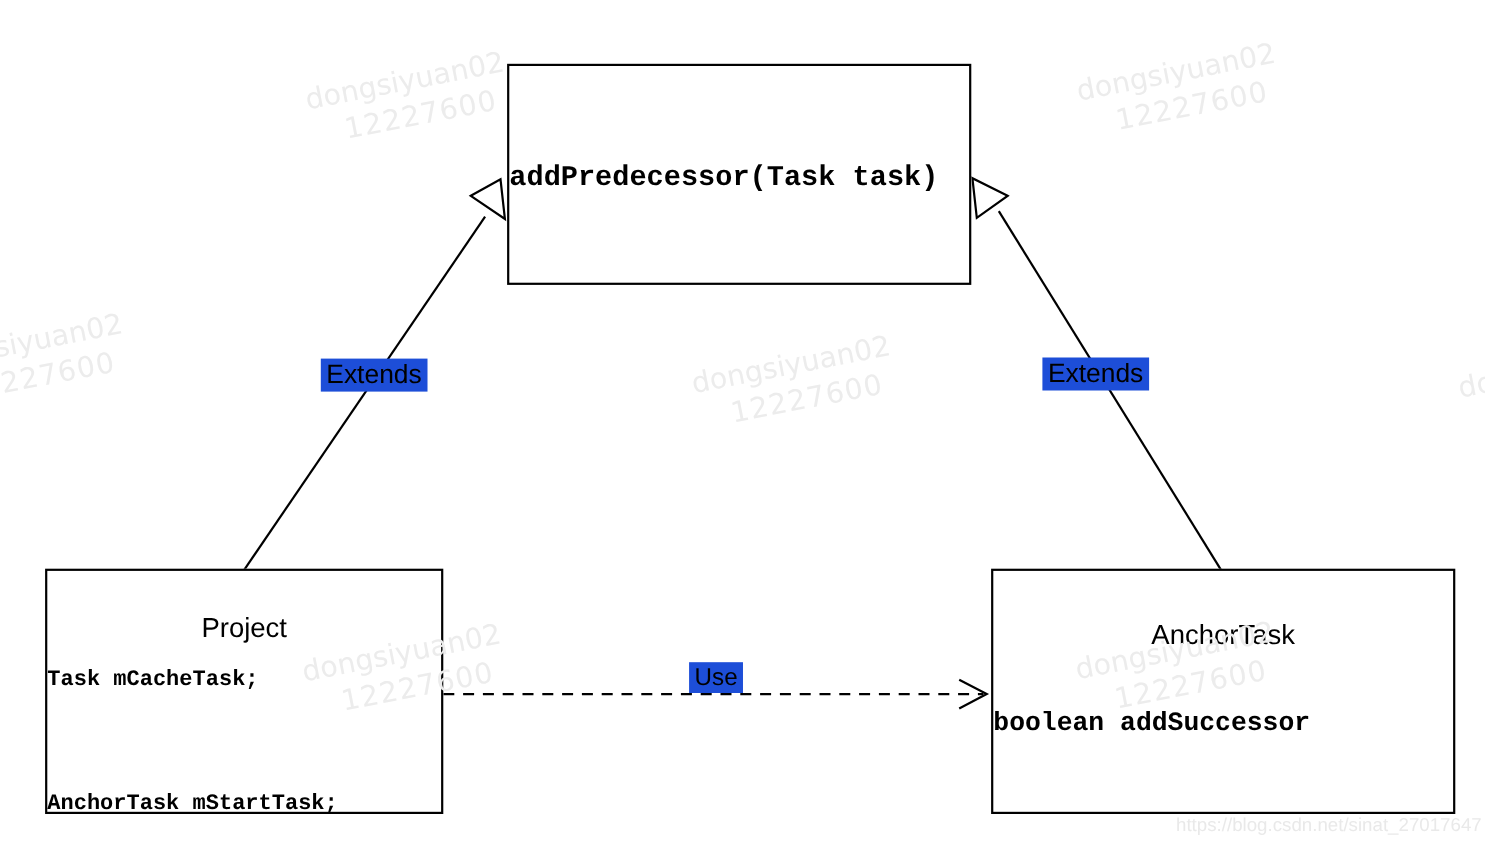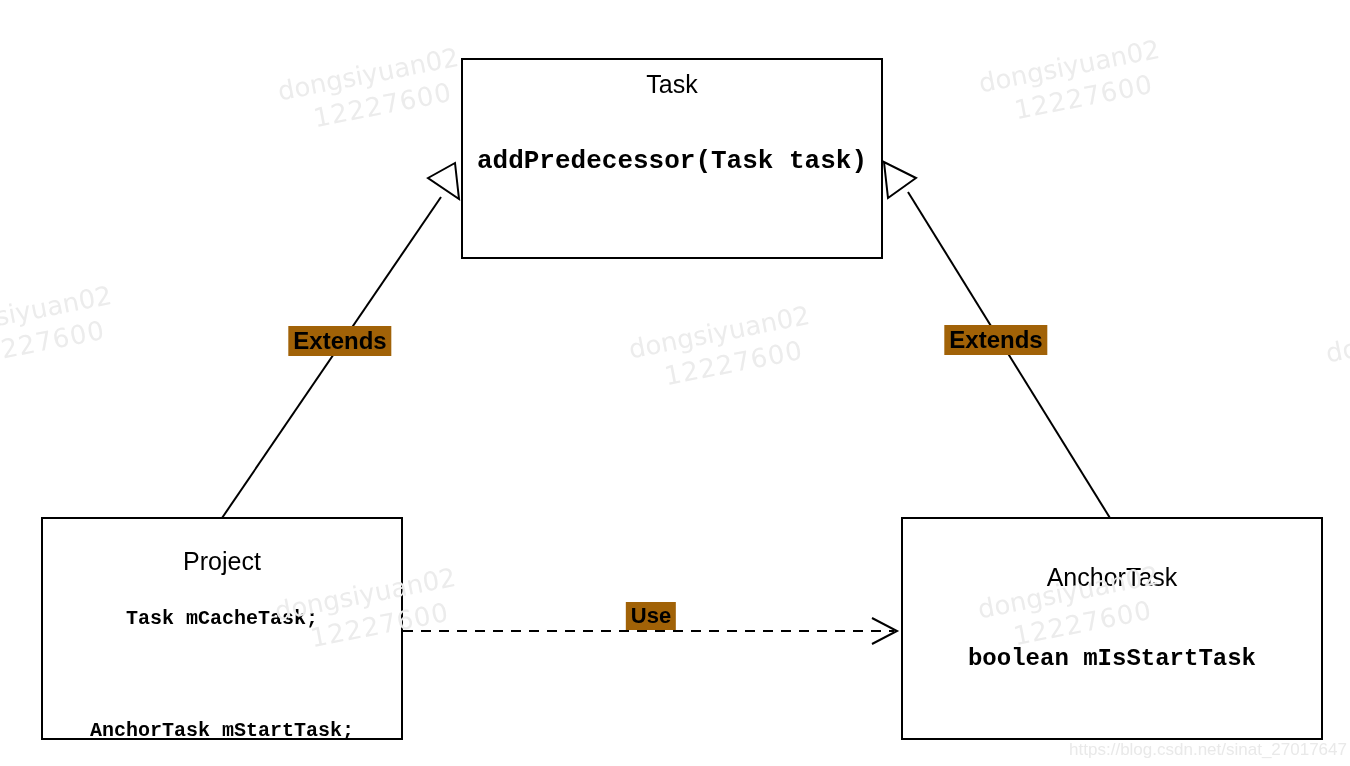--- a/index.html
+++ b/index.html
@@ -15,42 +15,42 @@
   
   .class-box{
     position:absolute;background:#ffffff;border:2px solid #000000;
     box-sizing:border-box;z-index:2;
   }
   .class-title{
     position:absolute;left:0;width:100%;text-align:center;
     font-size:25px;color:#000;line-height:25px;
   }
   .member{
-    position:absolute;left:0;width:100%;text-align:center;
+    position:absolute;left:0;width:100%;
     font-family:"Liberation Mono",monospace;font-weight:bold;color:#000;
     white-space:pre;
   }
   #box-task{left:461px;top:58px;width:422px;height:201px;}
   #box-task .class-title{top:12px;}
   #box-task .member{font-size:26px;line-height:26px;}
   #box-task .m0{top:88px;}
   #box-task .m1{top:142px;}
 
   #box-project{left:41px;top:517px;width:362px;height:223px;}
-  #box-project .class-title{top:30px;}
+  #box-project .class-title{top:40px;}
   #box-project .member{font-size:20px;line-height:28px;top:86px;}
 
   #box-anchor{left:901px;top:517px;width:422px;height:223px;}
   #box-anchor .class-title{top:46px;}
   #box-anchor .member{font-size:24px;line-height:28px;top:126px;}
 
   
   .edge-label{
-    position:absolute;z-index:3;background:#a16207;color:#000;
-    padding:1px 5px;white-space:nowrap;transform:translate(-50%,-50%);font-weight:bold;
+    position:absolute;z-index:3;background:#1d4ed8;color:#000;
+    padding:1px 5px;white-space:nowrap;transform:translate(-50%,-50%);
   }
   #label-extends-left {left:340px;top:341px;font-size:24px;}
   #label-extends-right{left:996px;top:340px;font-size:24px;}
   #label-use{left:651px;top:616px;font-size:22px;}
 
   
   .watermark{
     position:absolute;z-index:4;pointer-events:none;
     font-family:"DejaVu Sans",sans-serif;font-size:26px;line-height:33px;
     color:#ececec;transform:rotate(-11deg);transform-origin:left top;
@@ -88,34 +88,33 @@
       <polygon points="916,178 884,162 888,198" fill="#ffffff" stroke="#000" stroke-width="2"></polygon>
     </g>
 
     <g>
       <line x1="403" y1="631" x2="894" y2="631" stroke="#000" stroke-width="2" stroke-dasharray="10 8"></line>
       <polyline points="872,618 897,631 872,644" fill="none" stroke="#000" stroke-width="2"></polyline>
     </g>
   </svg>
 
   <div id="box-task" class="class-box">
-    <div class="class-title">Task</div>
     <div class="member m0">addPredecessor(Task task)</div>
   </div>
 
   <div id="box-project" class="class-box">
     <div class="class-title">Project</div>
     <div class="member"><span>Task mCacheTask;</span><br>
 <br>
 <span>AnchorTask mStartTask;</span></div>
   </div>
 
   <div id="box-anchor" class="class-box">
     <div class="class-title">AnchorTask</div>
-    <div class="member">boolean mIsStartTask</div>
+    <div class="member">boolean addSuccessor</div>
   </div>
 
   <div id="label-extends-left" class="edge-label">Extends</div>
   <div id="label-extends-right" class="edge-label">Extends</div>
   <div id="label-use" class="edge-label">Use</div>
 
   <div class="watermark wm-a"><span>dongsiyuan02</span><span class="wm-l2">12227600</span></div>
   <div class="watermark wm-b"><span>dongsiyuan02</span><span class="wm-l2">12227600</span></div>
   <div class="watermark wm-c"><span>dongsiyuan02</span><span class="wm-l2">12227600</span></div>
   <div class="watermark wm-d"><span>dongsiyuan02</span><span class="wm-l2">12227600</span></div>

